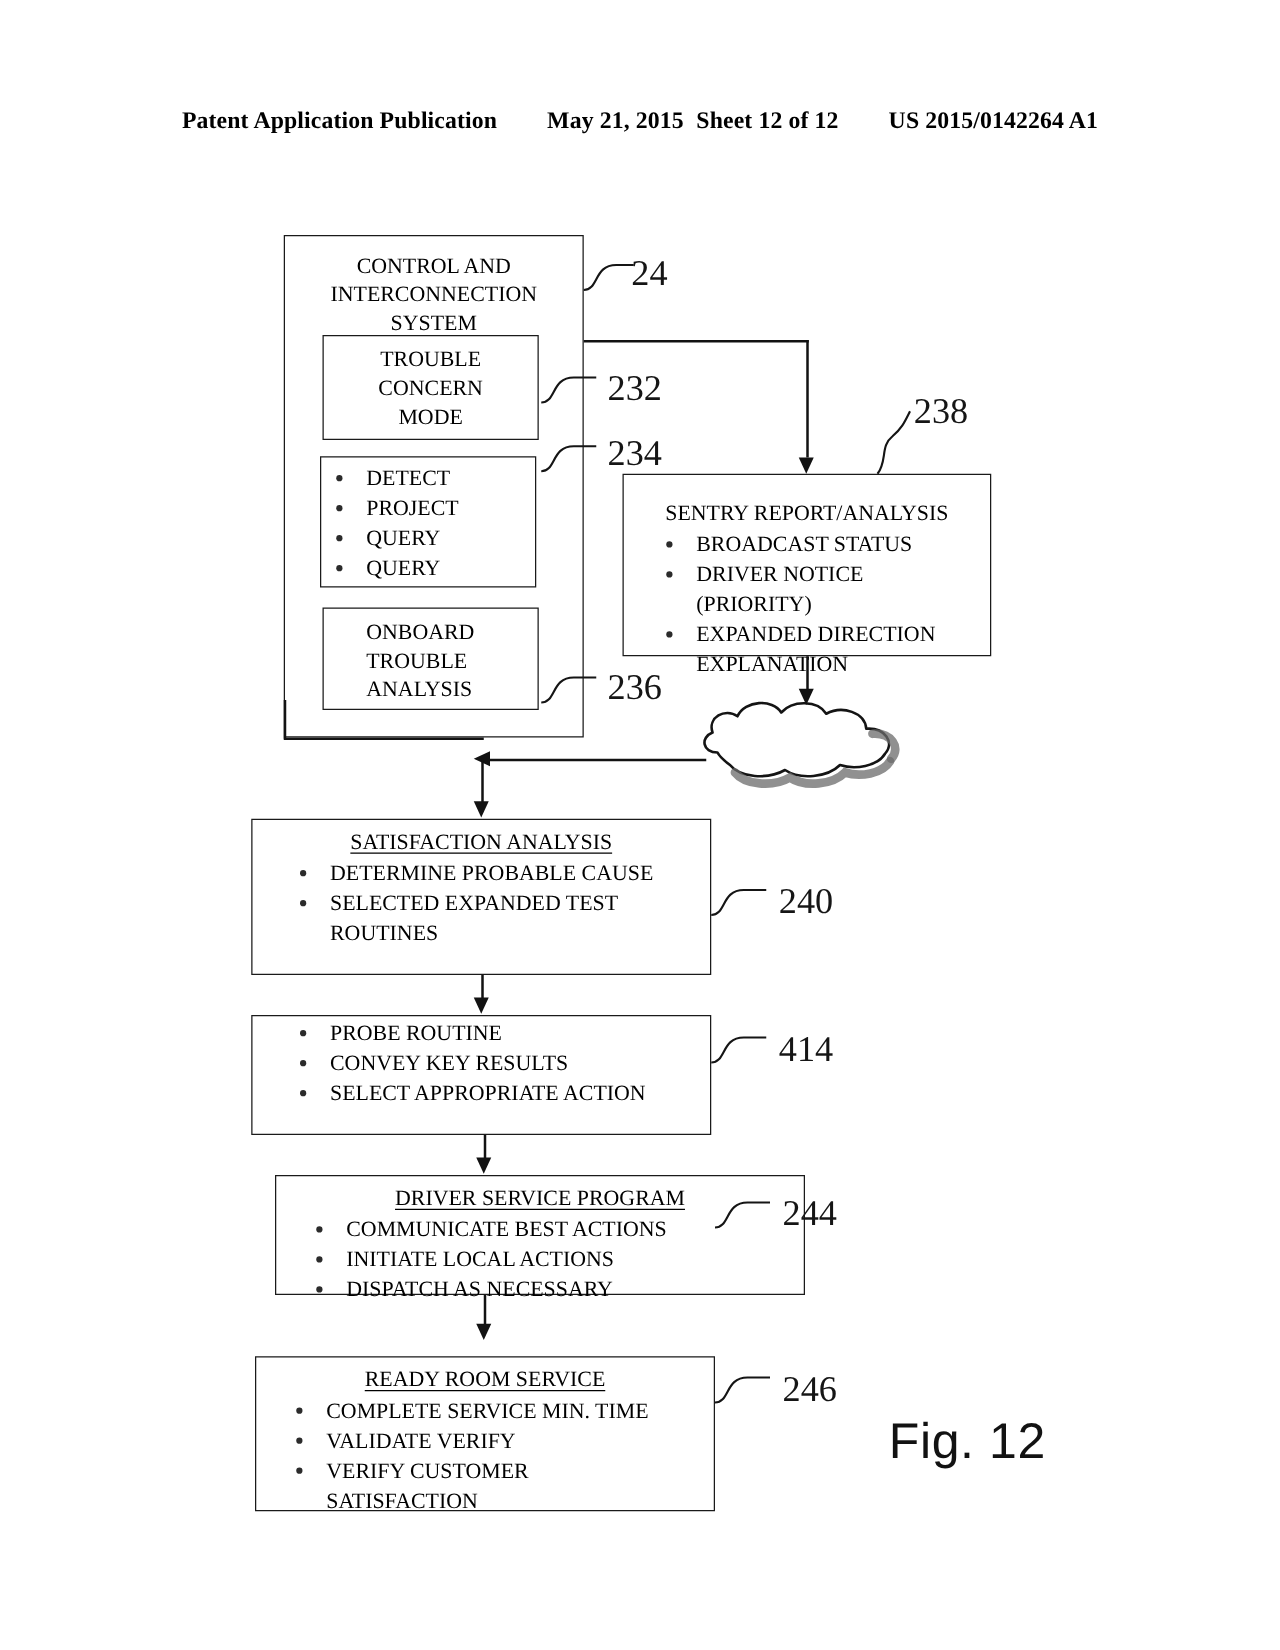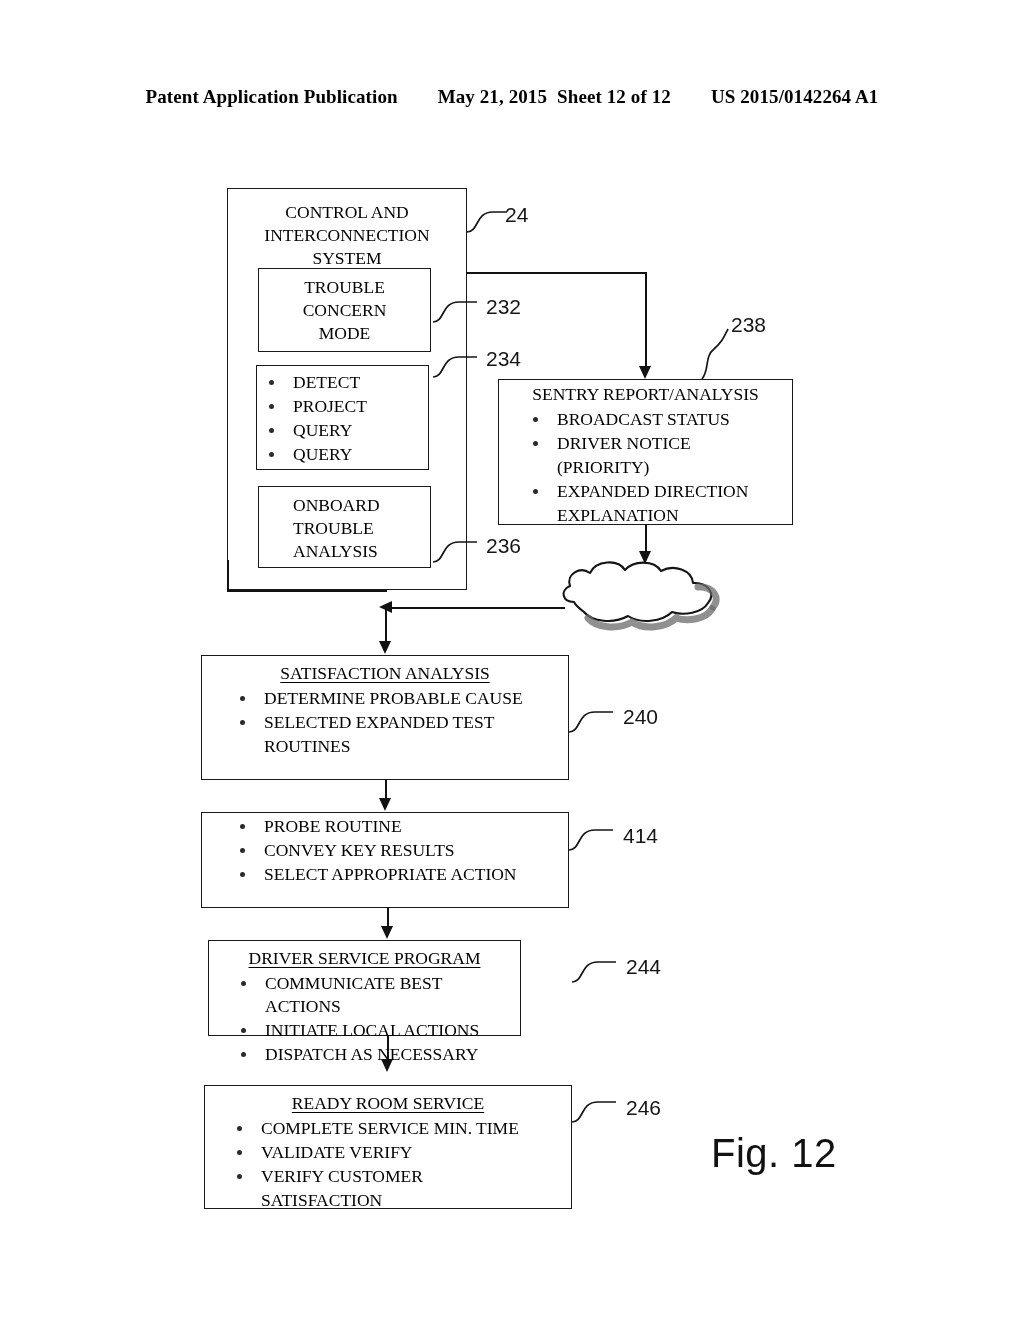--- a/index.html
+++ b/index.html
@@ -117,22 +117,22 @@
   }
   .arrowhead.left {
     border-top: 6.5px solid transparent;
     border-bottom: 6.5px solid transparent;
     border-right: 13px solid #121212;
   }
 
   
   .ref {
     position: absolute;
-    font-family: Liberation Sans, sans-serif;
-    font-size: 21px;
+    font-family: Liberation Serif, serif;
+    font-size: 29px;
     color: #151515;
     white-space: nowrap;
   }
   .leader { position: absolute; overflow: visible; }
   .leader path {
     fill: none;
     stroke: #151515;
     stroke-width: 1.7;
   }
 
@@ -178,21 +178,21 @@
   </ul>
 </div>
 
 <div class="box shadowed" style="left:258px; top:486px; width:173px; height:82px;">
   <div class="box-text left" style="margin:7px 0 0 34px;">ONBOARD
 TROUBLE
 ANALYSIS</div>
 </div>
 
 <div class="box shadowed" style="left:498px; top:379px; width:295px; height:146px;">
-  <div class="box-title" style="margin-top:3px;">SENTRY REPORT/ANALYSIS</div>
+  <div class="box-title" style="margin-top:19px;">SENTRY REPORT/ANALYSIS</div>
   <ul class="bullets" style="padding-left:32px;">
     <li>BROADCAST STATUS</li>
     <li>DRIVER NOTICE</li>
     <li class="cont">(PRIORITY)</li>
     <li>EXPANDED DIRECTION</li>
     <li class="cont">EXPLANATION</li>
   </ul>
 </div>
 
 <div class="box shadowed" style="left:201px; top:655px; width:368px; height:125px;">
@@ -205,21 +205,21 @@
 </div>
 
 <div class="box shadowed" style="left:201px; top:812px; width:368px; height:96px;">
   <ul class="bullets" style="padding-left:36px;">
     <li>PROBE ROUTINE</li>
     <li>CONVEY KEY RESULTS</li>
     <li>SELECT APPROPRIATE ACTION</li>
   </ul>
 </div>
 
-<div class="box shadowed" style="left:208px; top:940px; width:313px; height:96px;">
+<div class="box shadowed" style="left:220px; top:940px; width:424px; height:96px;">
   <div class="box-title underline" style="margin-top:6px;">DRIVER SERVICE PROGRAM</div>
   <ul class="bullets" style="padding-left:30px;">
     <li>COMMUNICATE BEST ACTIONS</li>
     <li>INITIATE LOCAL ACTIONS</li>
     <li>DISPATCH AS NECESSARY</li>
   </ul>
 </div>
 
 <div class="box shadowed" style="left:204px; top:1073px; width:368px; height:124px;margin-top:12px;">
   <div class="box-title underline" style="margin-top:6px;">READY ROOM SERVICE</div>

